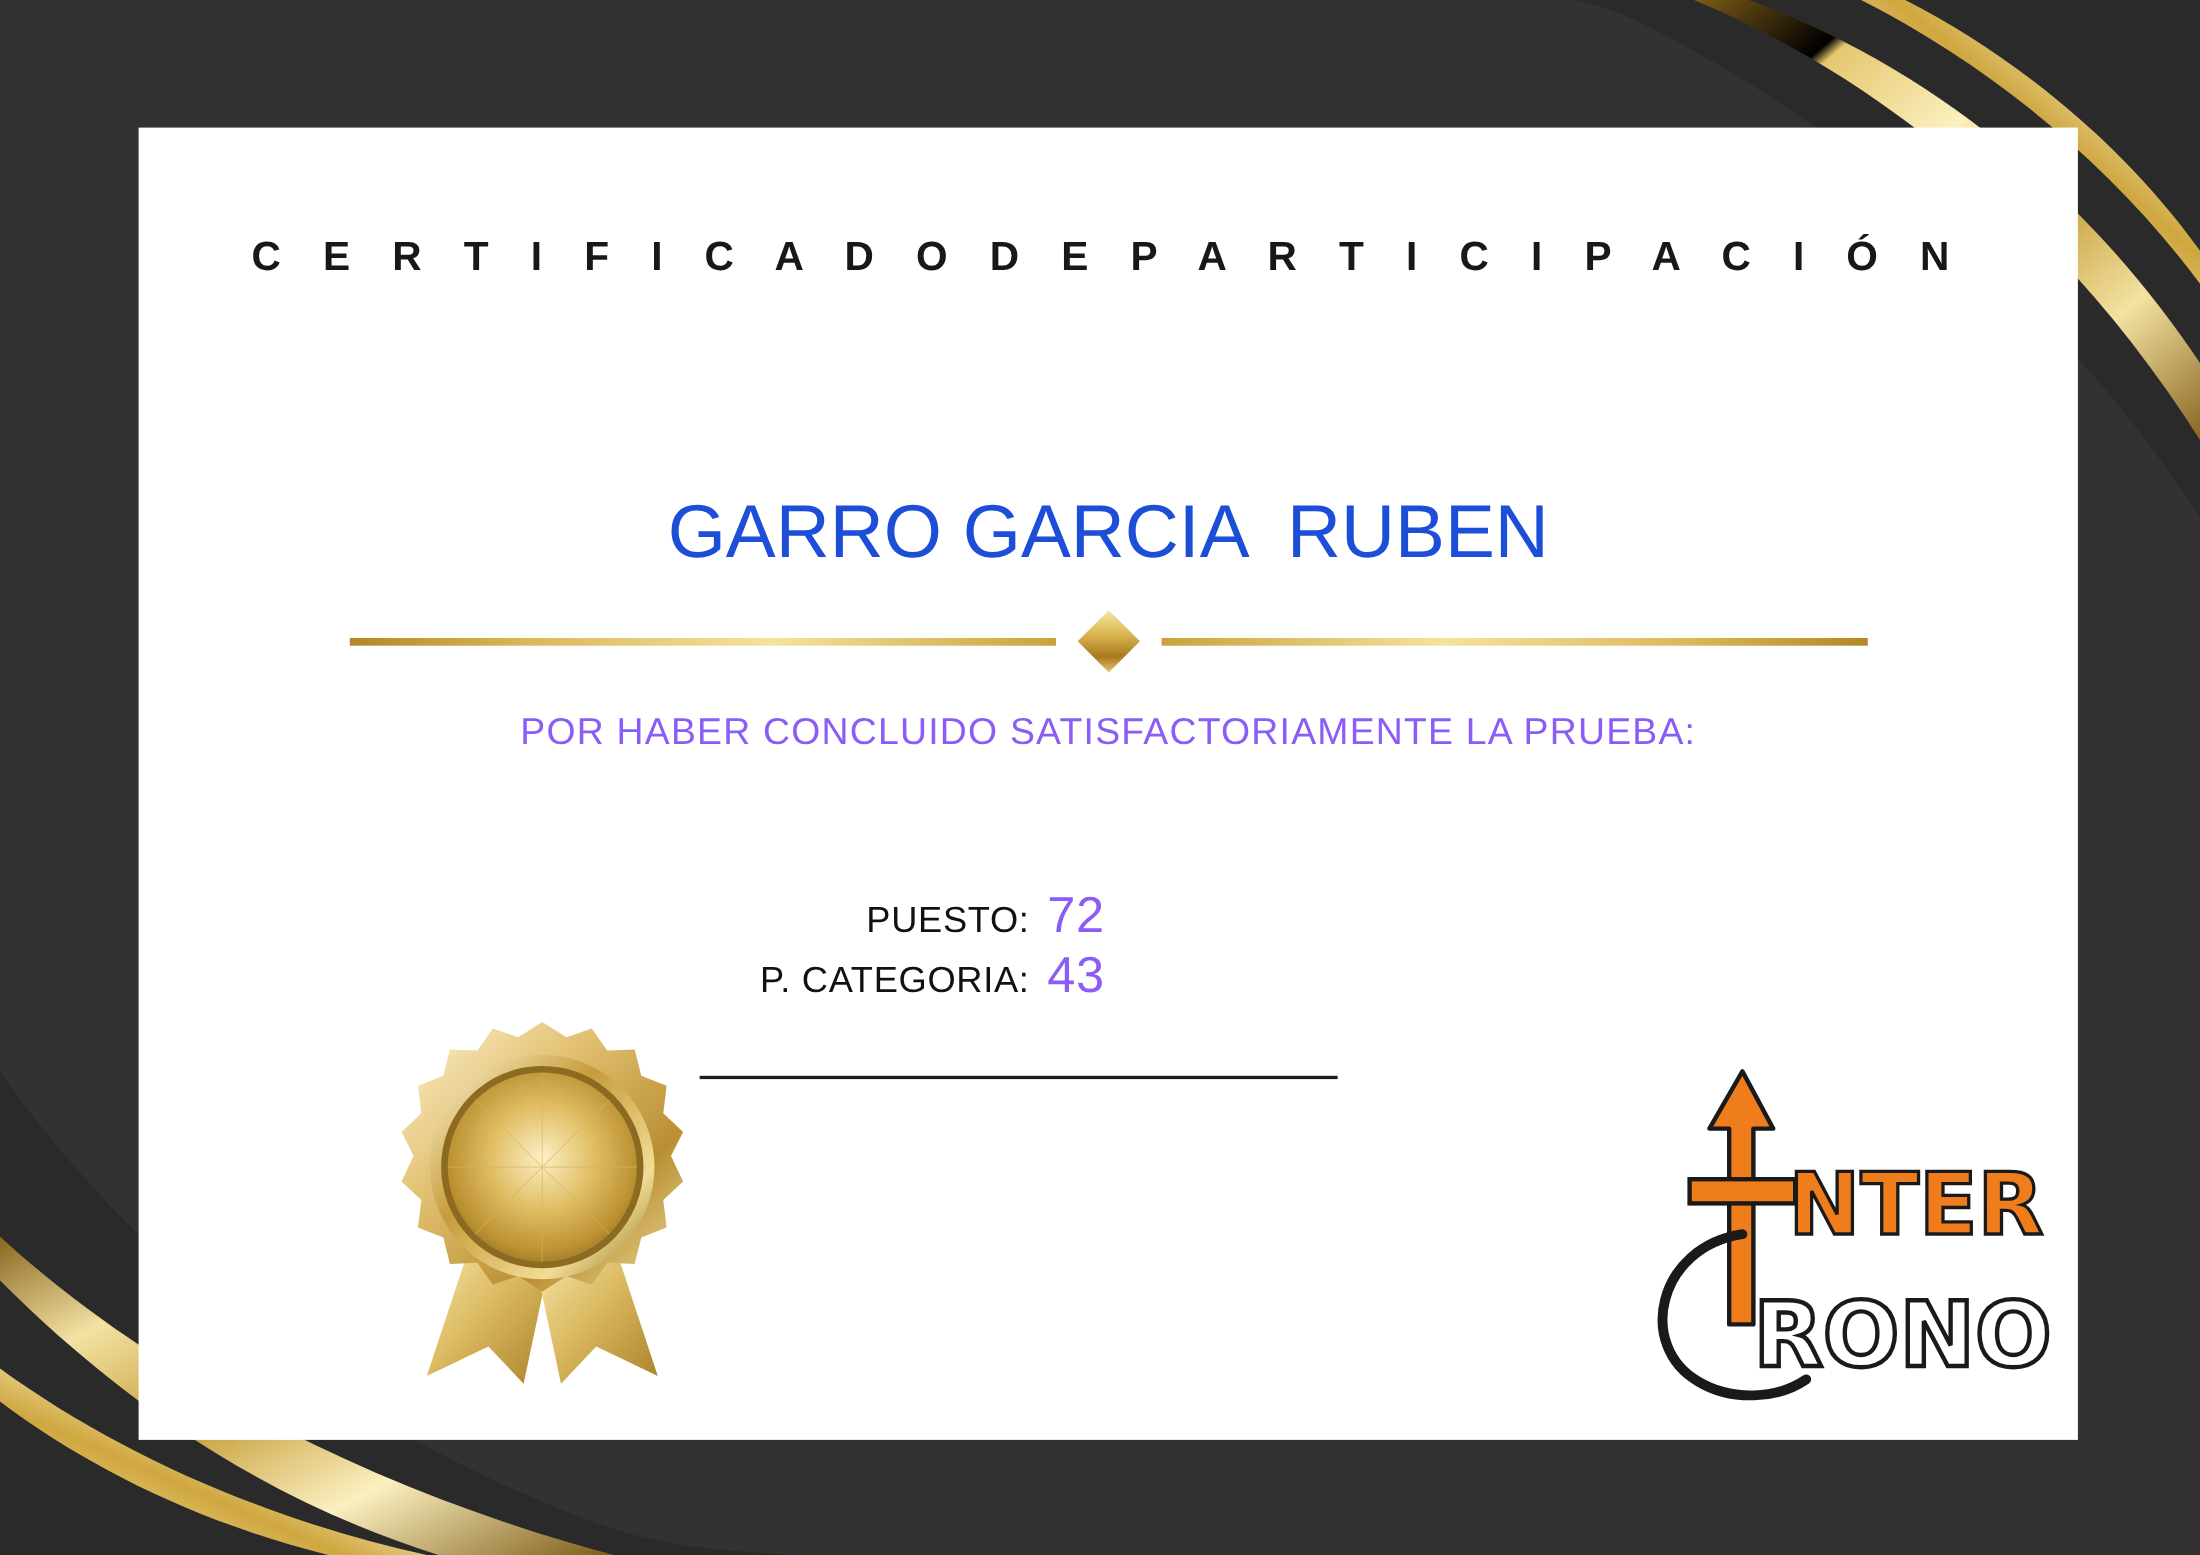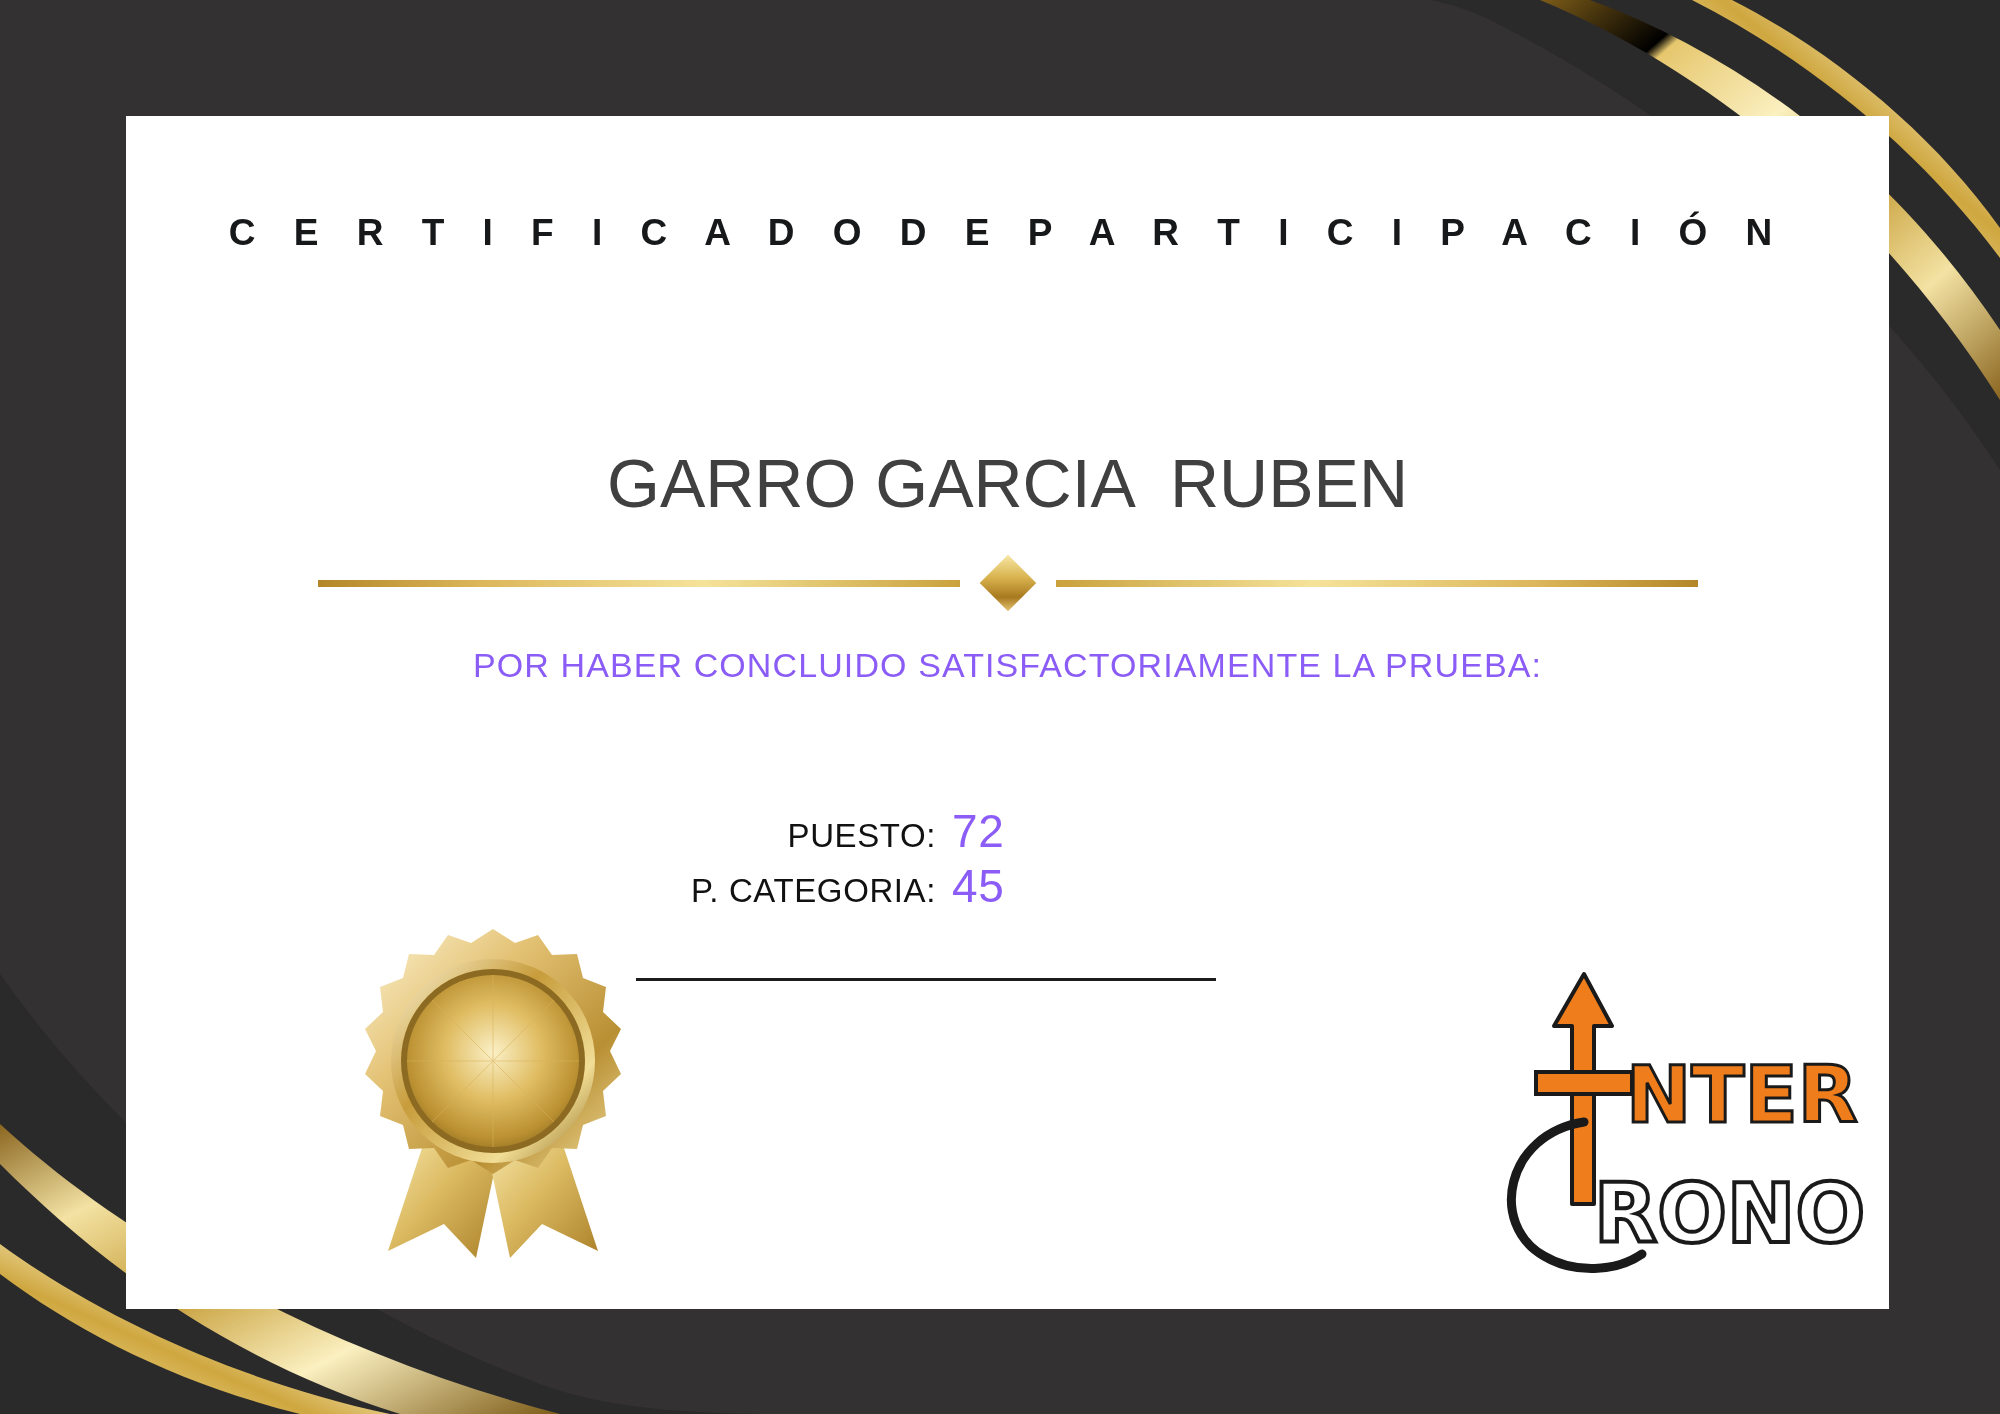--- a/index.html
+++ b/index.html
@@ -76,21 +76,21 @@
   }
 
   
   .recipient-name {
     position: absolute;
     left: 0;
     right: 0;
     top: 328px;
     text-align: center;
     font-size: 68px;
-    color: #404040;
+    color: #1d4ed8;
     font-weight: 400;
     white-space: pre;
   }
 
   
   .divider-row {
     position: absolute;
     left: 50%;
     transform: translateX(-50%);
     top: 445px;
@@ -307,21 +307,21 @@
         </g>
       </svg>
 
       <div class="results-block">
         <div class="result-row">
           <span class="result-label">PUESTO:</span>
           <span class="result-value">72</span>
         </div>
         <div class="result-row">
           <span class="result-label">P. CATEGORIA:</span>
-          <span class="result-value">45</span>
+          <span class="result-value">43</span>
         </div>
       </div>
       <div class="signature-line"></div>
 
       <svg class="logo" viewBox="0 0 430 330">
 
         <g>
           <path d="M118,20 L146,72 L128,72 L128,250 L106,250 L106,72 L88,72 Z" fill="#F07D1B" stroke="#1a1a1a" stroke-width="4" stroke-linejoin="round"></path>
           <rect x="70" y="118" width="96" height="22" fill="#F07D1B" stroke="#1a1a1a" stroke-width="4"></rect>
         </g>

